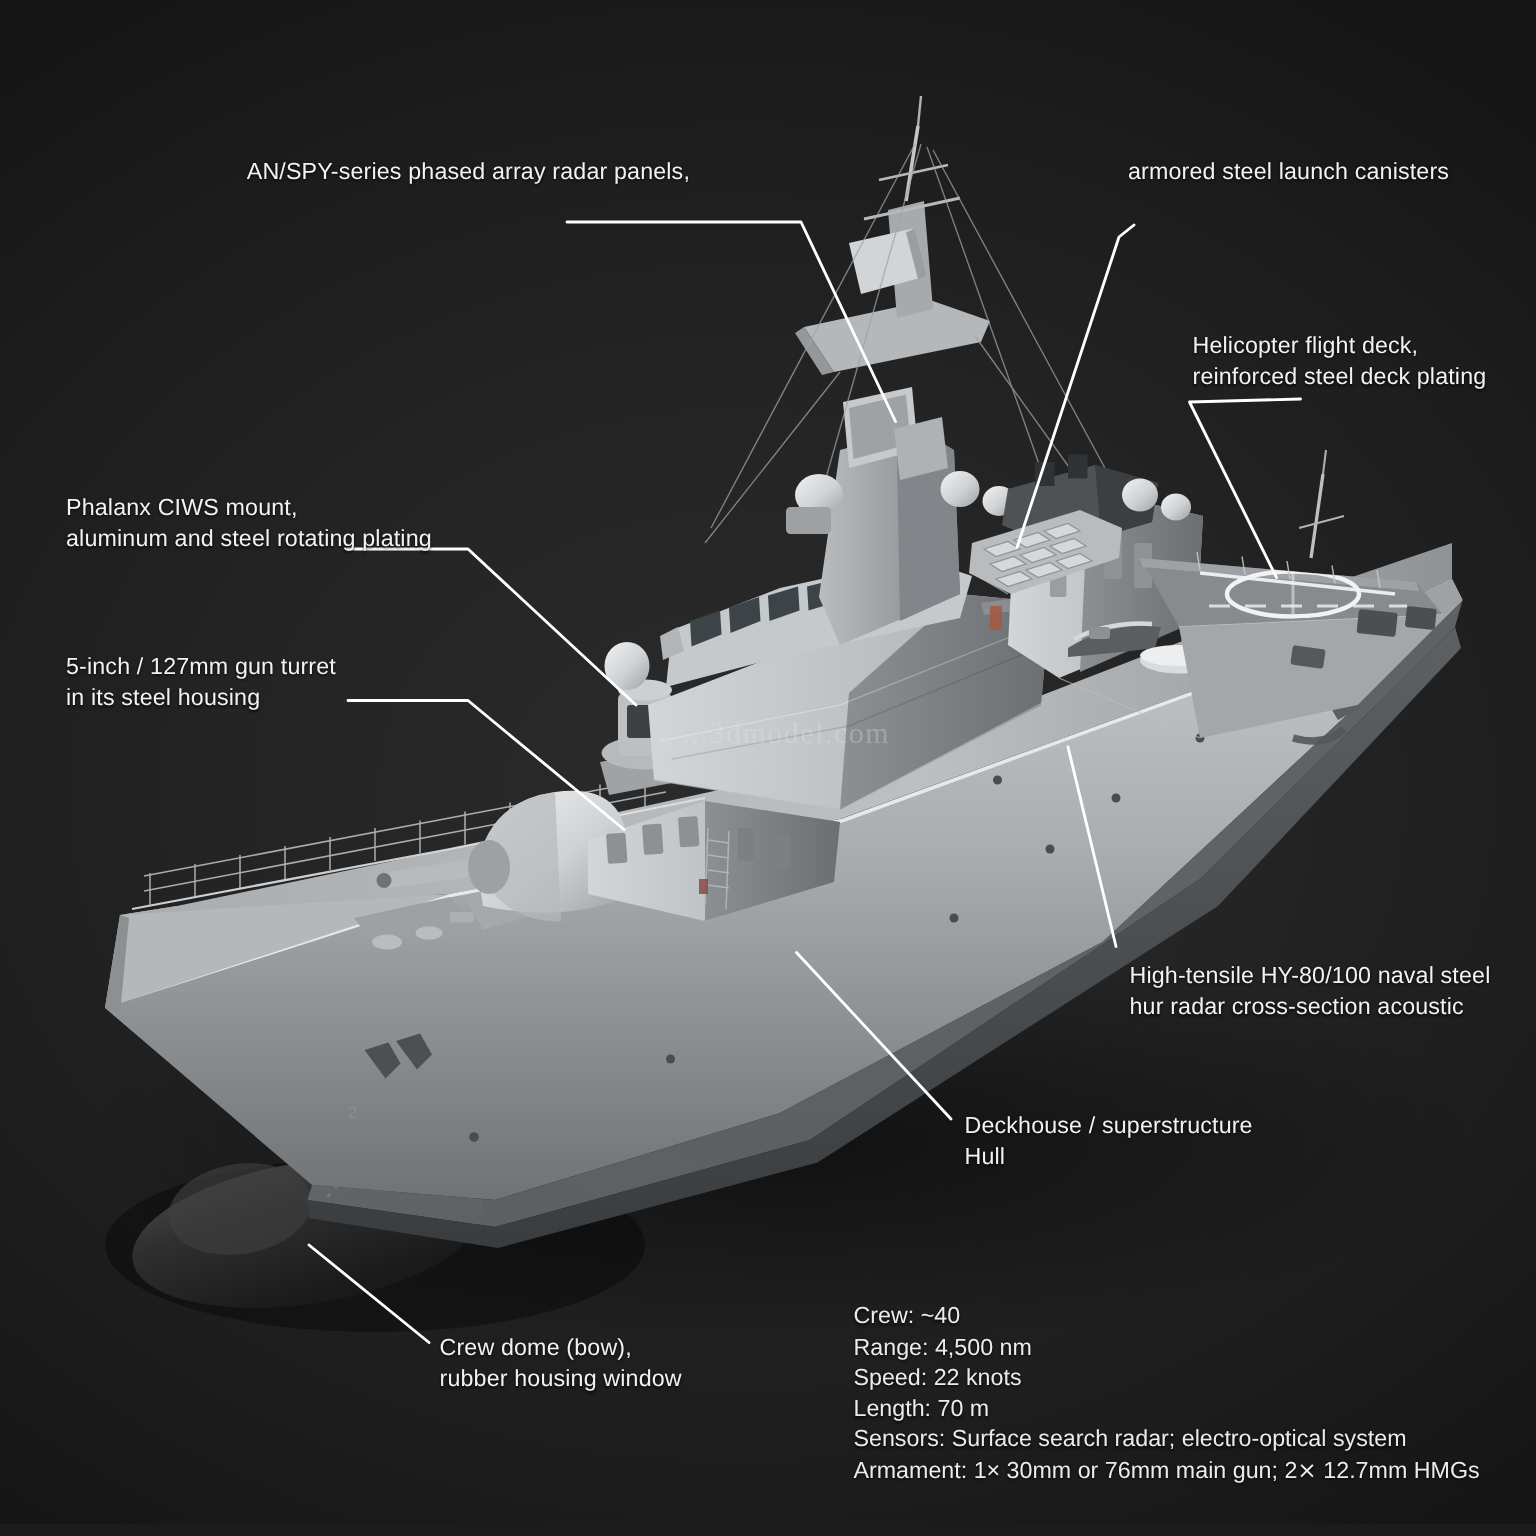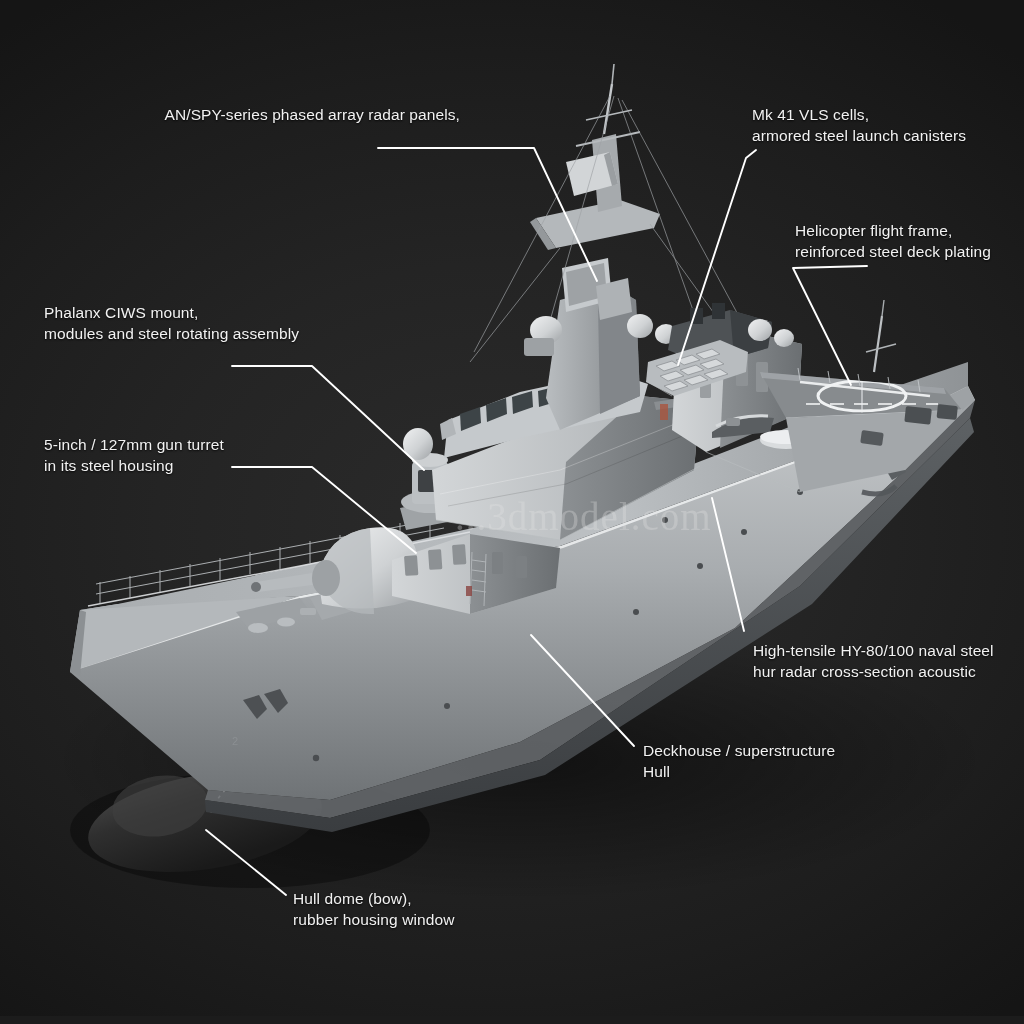--- a/index.html
+++ b/index.html
@@ -44,22 +44,22 @@
     font-size: 15.5px;
     line-height: 20.6px;
     white-space: pre;
     text-shadow: 0 1px 2px rgba(0,0,0,.85);
   }
   #specs div { white-space: pre; }
 
   #watermark {
     position: absolute;
     left: 455px;
-    top: 494px;
-    font-size: 39px;
+    top: 478px;
+    font-size: 20px;
     letter-spacing: 1px;
     color: rgba(228,228,228,.30);
     font-family: "Liberation Serif", serif;
     pointer-events: none;
     user-select: none;
   }
 </style>
 </head>
 <body>
 
@@ -381,25 +381,26 @@
         <path d="M 232,366 L 312,366 L 424,470"></path>
         <path d="M 232,467 L 312,467 L 416,553"></path>
         <path d="M 744,631 L 712,498"></path>
         <path d="M 634,746 L 531,635"></path>
         <path d="M 286,895 L 206,830"></path>
       </g>
   </svg>
 
   <div id="calloutHost">
       <div class="callout right" style="left: auto; top: 104px; right: 564px;"><div>AN/SPY-series phased array radar panels,</div></div>
-      <div class="callout" style="left: 752px; top: 104px;"><div>Mk 41 VLS cells,</div><div>armored steel launch canisters</div></div>
-      <div class="callout" style="left: 795px; top: 220px;"><div>Helicopter flight frame,</div><div>reinforced steel deck plating</div></div>
-      <div class="callout" style="left: 44px; top: 302px;"><div>Phalanx CIWS mount,</div><div>modules and steel rotating assembly</div></div>
+      <div class="callout" style="left: 752px; top: 104px;"><div>armored steel launch canisters</div></div>
+      <div class="callout" style="left: 795px; top: 220px;"><div>Helicopter flight deck,</div><div>reinforced steel deck plating</div></div>
+      <div class="callout" style="left: 44px; top: 328px;"><div>Phalanx CIWS mount,</div><div>aluminum and steel rotating plating</div></div>
       <div class="callout" style="left: 44px; top: 434px;"><div>5-inch / 127mm gun turret</div><div>in its steel housing</div></div>
       <div class="callout" style="left: 753px; top: 640px;"><div>High-tensile HY-80/100 naval steel</div><div>hur radar cross-section acoustic</div></div>
       <div class="callout" style="left: 643px; top: 740px;"><div>Deckhouse / superstructure</div><div>Hull</div></div>
-      <div class="callout" style="left: 293px; top: 888px;"><div>Hull dome (bow),</div><div>rubber housing window</div></div>
+      <div class="callout" style="left: 293px; top: 888px;"><div>Crew dome (bow),</div><div>rubber housing window</div></div>
     </div>
 
+  <div id="specs"><div>Crew: ~40</div><div>Range: 4,500 nm</div><div>Speed: 22 knots</div><div>Length: 70 m</div><div>Sensors: Surface search radar; electro-optical system</div><div>Armament: 1× 30mm or 76mm main gun; 2⨯ 12.7mm HMGs</div></div>
 
   <div id="watermark">...3dmodel.com</div>
 
 </div>
 
 </body></html>

